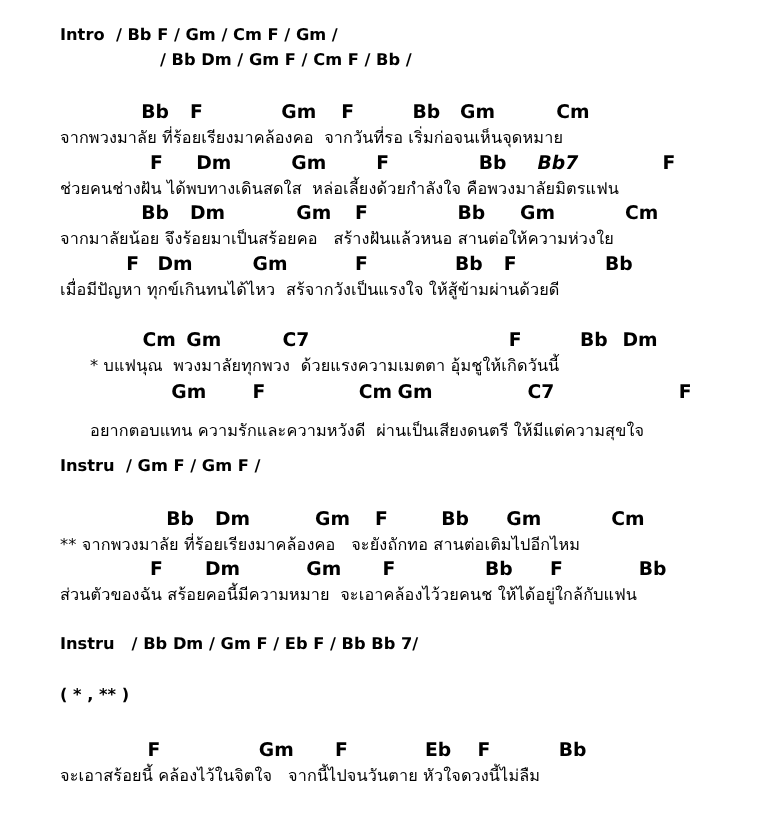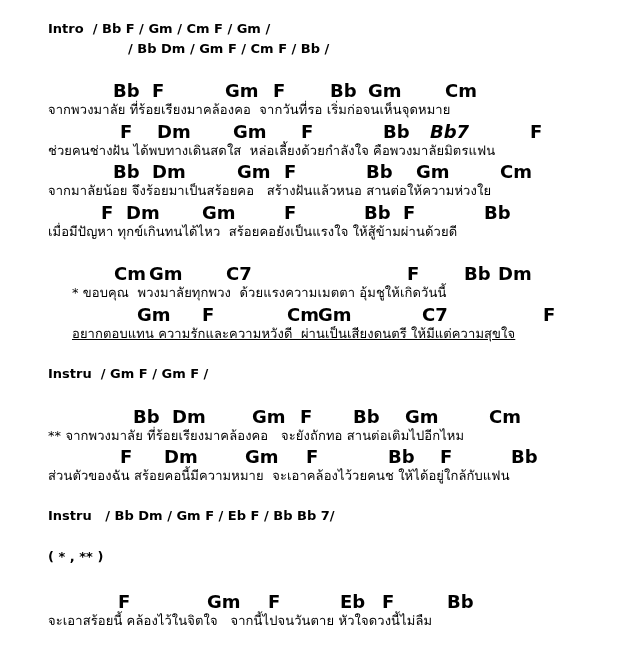--- a/index.html
+++ b/index.html
@@ -1,20 +1,20 @@
 <!DOCTYPE html>
 <html><head>
   <meta charset="utf-8">
   <style>
     html, body { margin: 0; padding: 0; background: #ffffff; }
     body { width: 620px; height: 650px; position: relative; overflow: hidden;
            font-family: "DejaVu Sans", "Liberation Sans", sans-serif; color: #000; }
     .line { position: absolute; left: 0; white-space: pre; }
     .bold { font-weight: bold; font-size: 13px; }
-    .chord { position: absolute; font-weight: bold; font-size: 18px; white-space: pre; }
+    .chord { position: absolute; font-weight: bold; font-size: 15px; white-space: pre; }
     .lyric { position: absolute; font-size: 13px; white-space: pre; letter-spacing: 0.1px; }
   </style>
 </head>
 <body>
 
 <div>
 
   <div class="line bold" style="left:48px; top:21px;">Intro  / Bb F / Gm / Cm F / Gm /</div>
   <div class="line bold" style="left:95px; top:41px;margin-left:33px;">/ Bb Dm / Gm F / Cm F / Bb /</div>
 
@@ -50,42 +50,42 @@
       <span class="lyric" style="left:48px; top:180px;text-align:right;">จากมาลัยน้อย จึงร้อยมาเป็นสร้อยคอ   สร้างฝันแล้วหนอ สานต่อให้ความห่วงใย</span>
     </div>
     <div>
       <span class="chord" style="left:101px; top:202px;">F</span>
       <span class="chord" style="left:126px; top:202px;">Dm</span>
       <span class="chord" style="left:202px; top:202px;">Gm</span>
       <span class="chord" style="left:284px; top:202px;">F</span>
       <span class="chord" style="left:364px; top:202px;">Bb</span>
       <span class="chord" style="left:403px; top:202px;">F</span>
       <span class="chord" style="left:484px; top:202px;">Bb</span>
-      <span class="lyric" style="left:48px; top:221px;">เมื่อมีปัญหา ทุกข์เกินทนได้ไหว  สร้อยคอยังเป็นแรงใจ ให้สู้ข้ามผ่านด้วยดี</span>
+      <span class="lyric" style="left:48px; top:221px;">เมื่อมีปัญหา ทุกข์เกินทนได้ไหว  สร้จากวังเป็นแรงใจ ให้สู้ข้ามผ่านด้วยดี</span>
     </div>
   </div>
 
   <div>
     <div>
       <span class="chord" style="left:114px; top:263px;">Cm</span>
       <span class="chord" style="left:149px; top:263px;">Gm</span>
       <span class="chord" style="left:226px; top:263px;">C7</span>
       <span class="chord" style="left:407px; top:263px;">F</span>
       <span class="chord" style="left:464px; top:263px;">Bb</span>
       <span class="chord" style="left:498px; top:263px;">Dm</span>
-      <span class="lyric" style="left:72px; top:282px;">* ขอบคุณ  พวงมาลัยทุกพวง  ด้วยแรงความเมตตา อุ้มชูให้เกิดวันนี้</span>
+      <span class="lyric" style="left:72px; top:282px;">* บแฟนุณ  พวงมาลัยทุกพวง  ด้วยแรงความเมตตา อุ้มชูให้เกิดวันนี้</span>
     </div>
     <div>
       <span class="chord" style="left:137px; top:304px;">Gm</span>
       <span class="chord" style="left:202px; top:304px;">F</span>
       <span class="chord" style="left:287px; top:304px;">Cm</span>
       <span class="chord" style="left:318px; top:304px;">Gm</span>
       <span class="chord" style="left:422px; top:304px;">C7</span>
       <span class="chord" style="left:543px; top:304px;">F</span>
-      <span class="lyric" style="left:72px; top:323px;text-decoration:underline;">อยากตอบแทน ความรักและความหวังดี  ผ่านเป็นเสียงดนตรี ให้มีแต่ความสุขใจ</span>
+      <span class="lyric" style="left:72px; top:334px;">อยากตอบแทน ความรักและความหวังดี  ผ่านเป็นเสียงดนตรี ให้มีแต่ความสุขใจ</span>
     </div>
   </div>
 
   <div class="line bold" style="left:48px; top:366px;">Instru  / Gm F / Gm F /</div>
 
   <div>
     <div>
       <span class="chord" style="left:133px; top:406px;">Bb</span>
       <span class="chord" style="left:172px; top:406px;">Dm</span>
       <span class="chord" style="left:252px; top:406px;">Gm</span>

